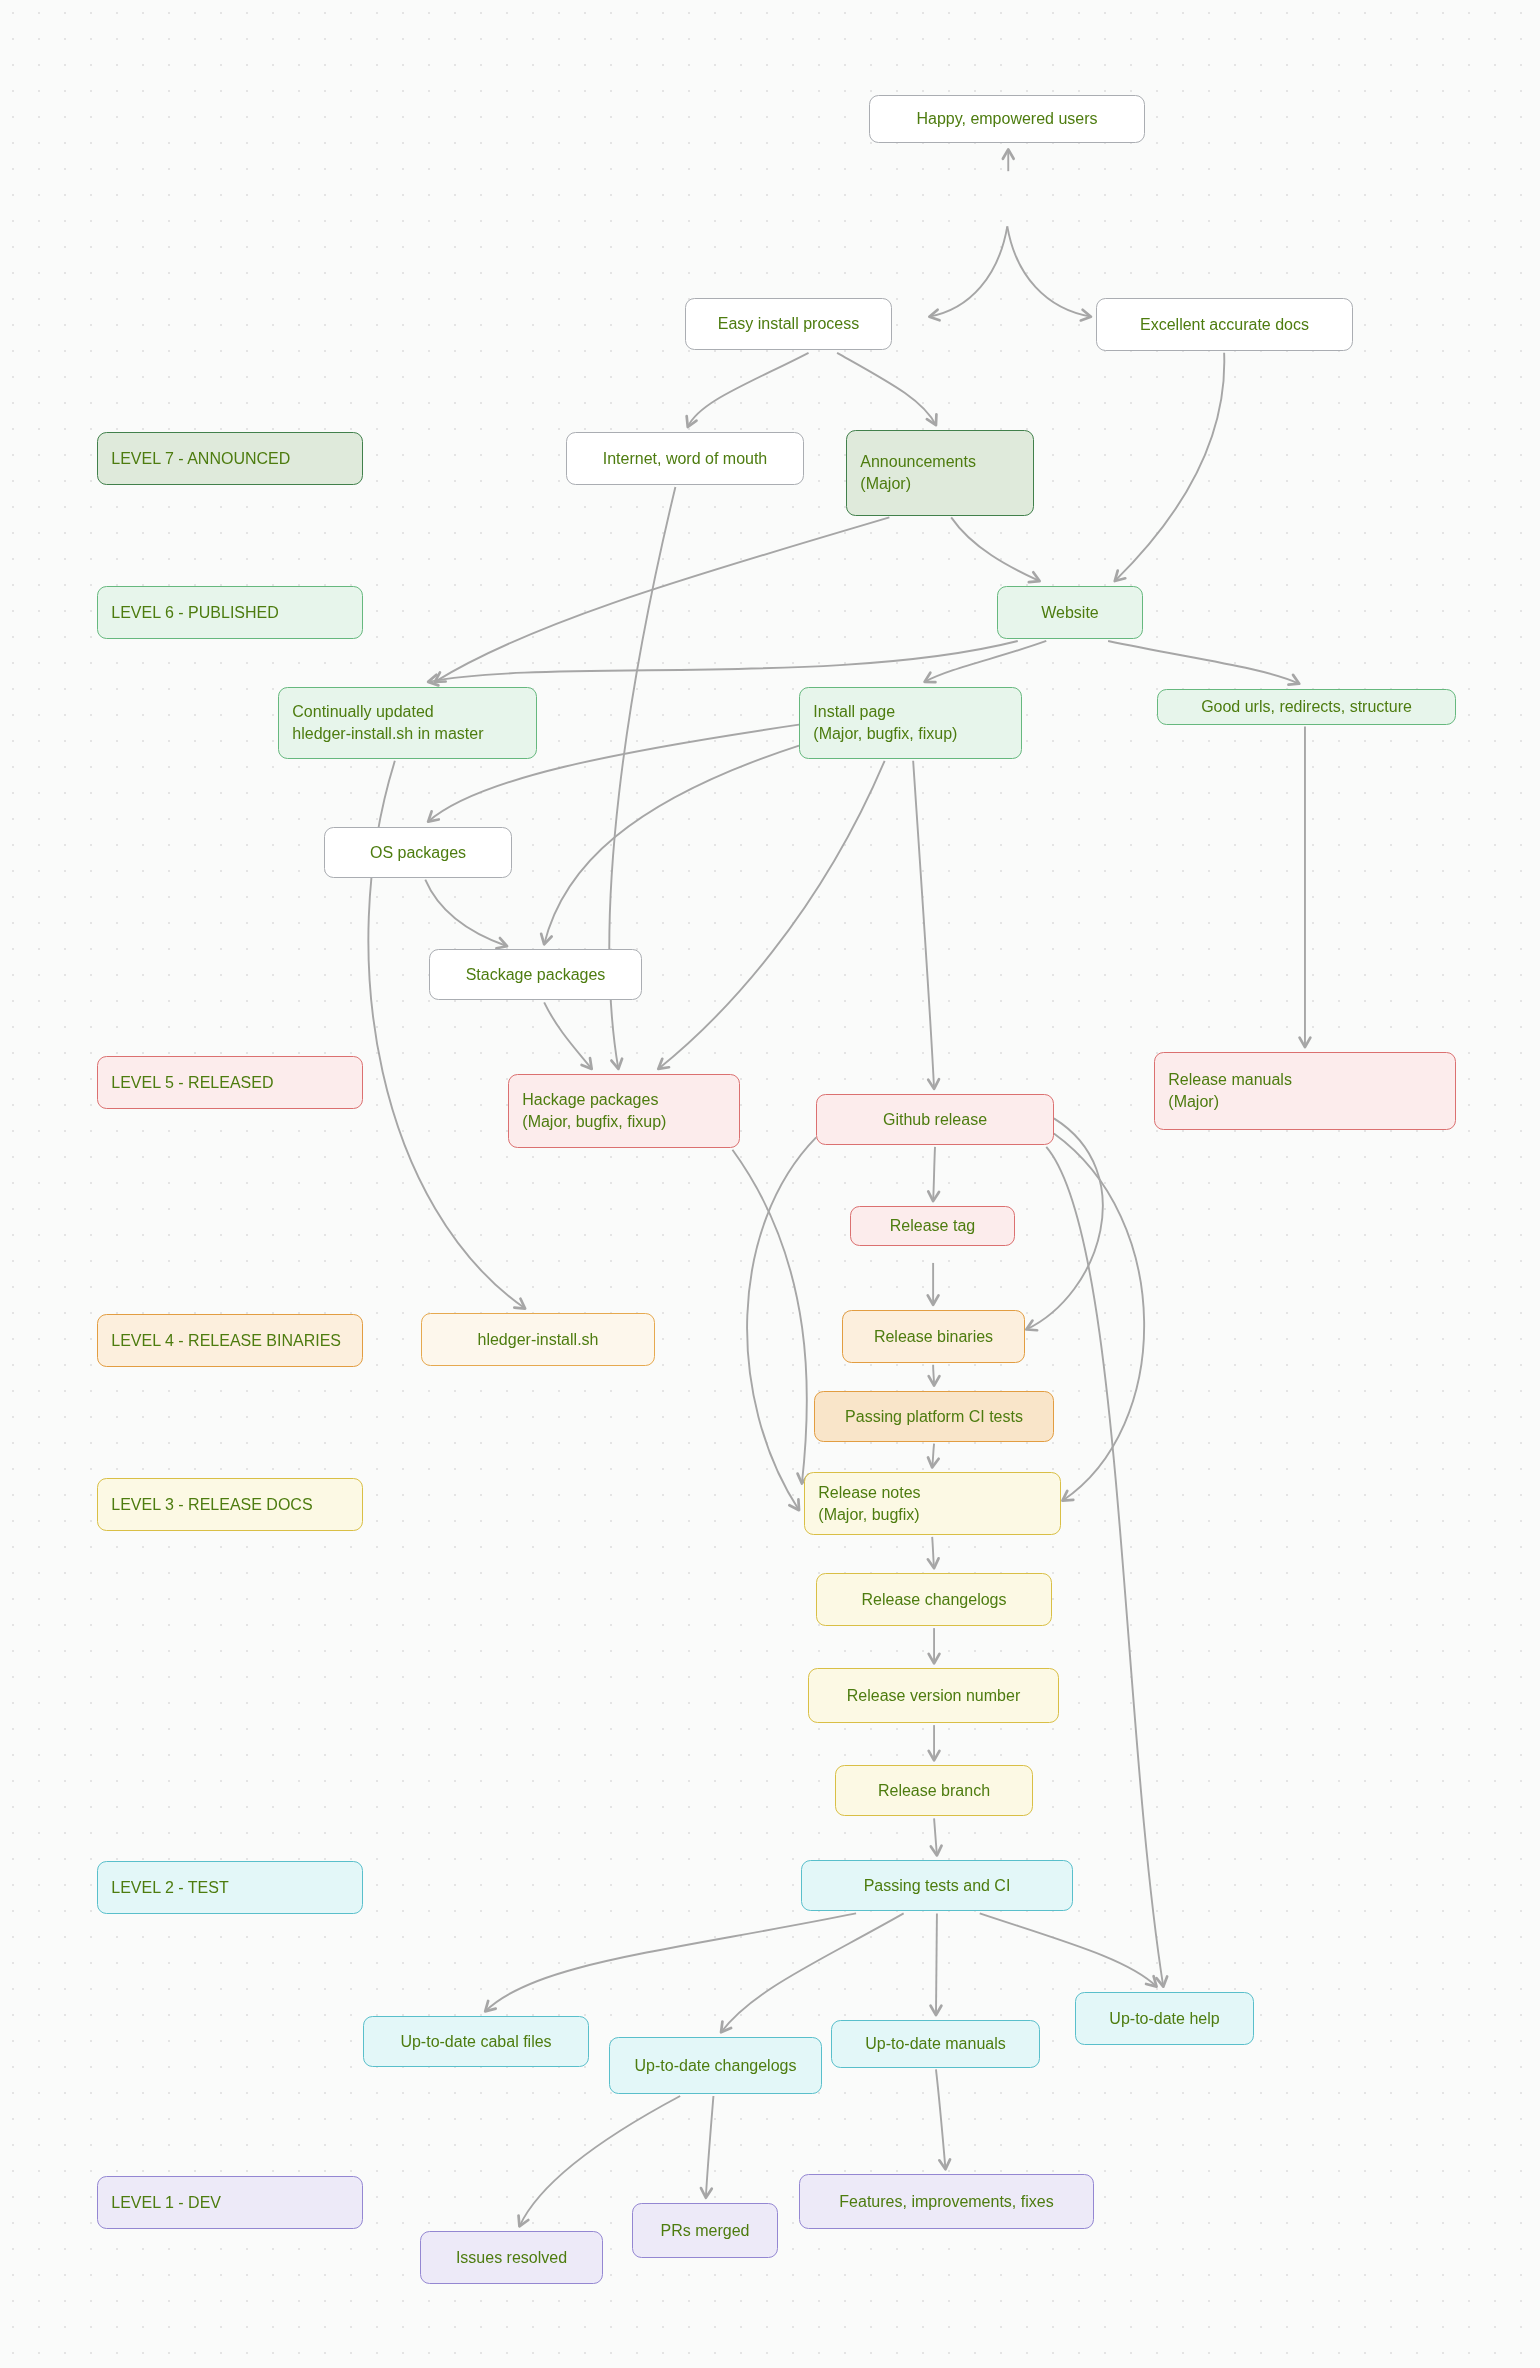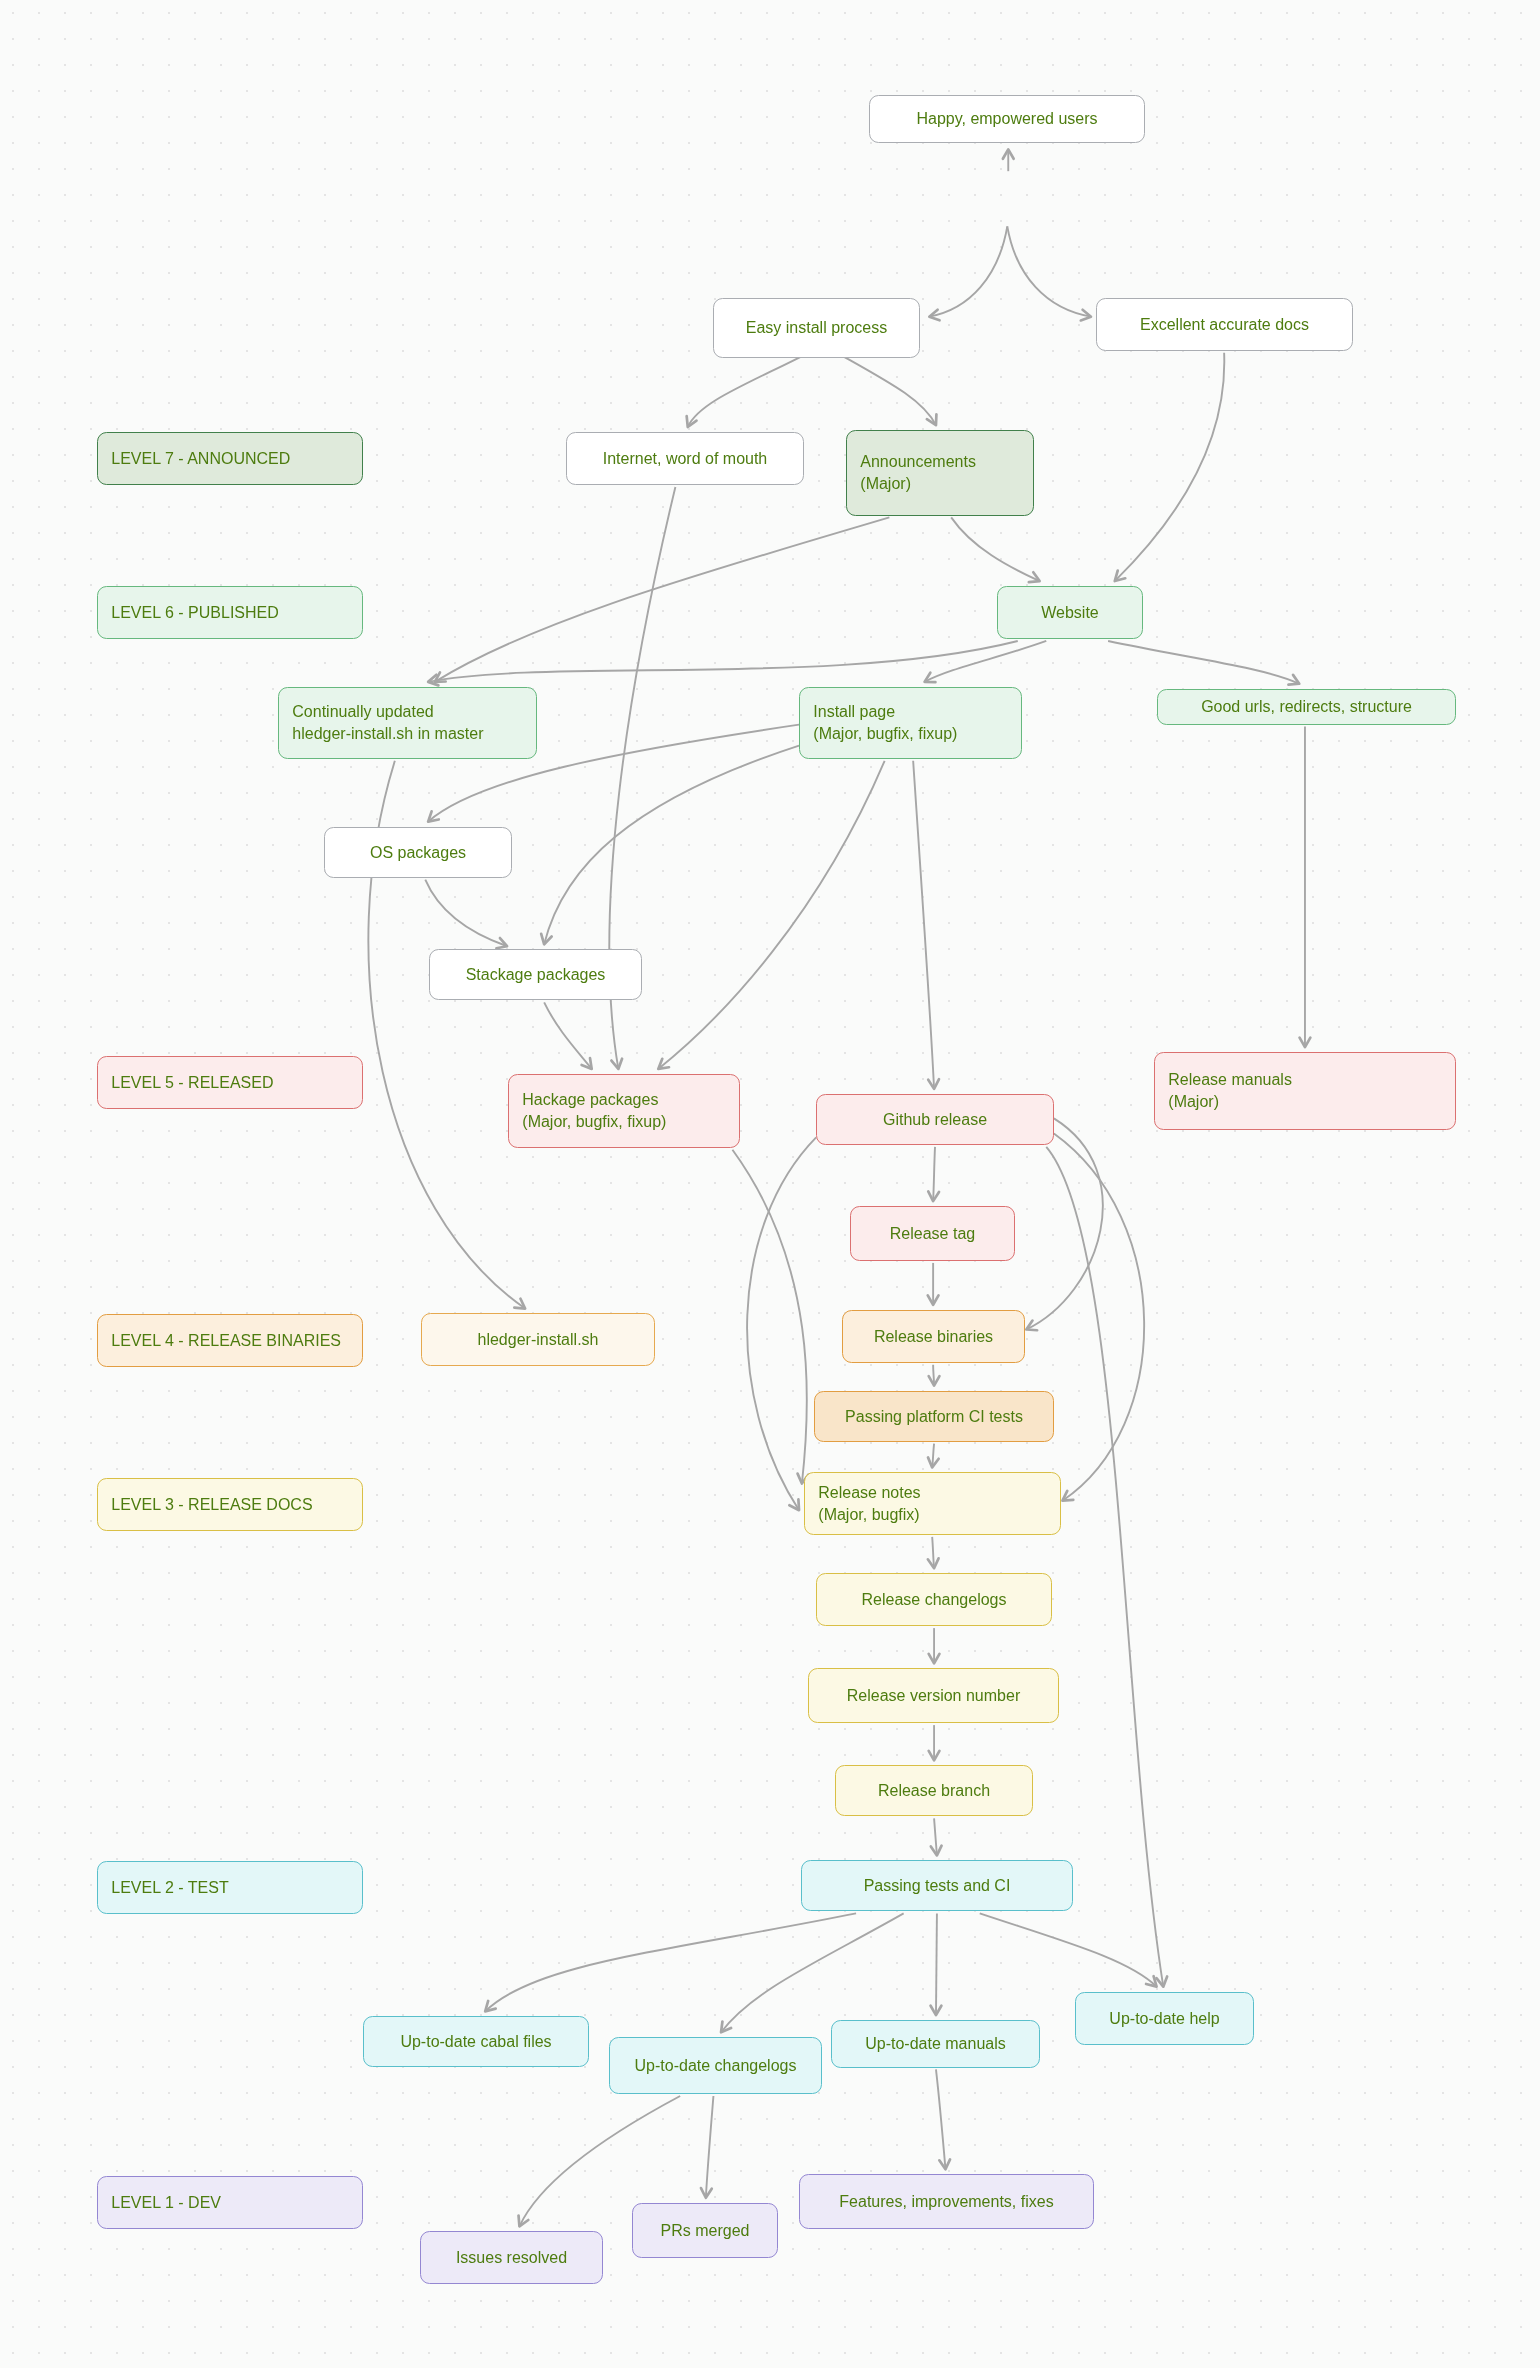--- a/index.html
+++ b/index.html
@@ -80,21 +80,21 @@
     <path class="edge" d="M 750 2204 C 747 2241 744 2276 742 2311"></path>
     <path class="edge" d="M 715 2204 C 625 2252 566 2298 546 2341"></path>
     <path class="edge" d="M 984 2176 C 988 2211 991 2246 994 2281"></path>
     <path class="edge" d="M 770 1209 C 858 1330 853 1470 843 1560"></path>
     <path class="edge" d="M 858 1196 C 766 1290 763 1470 840 1588"></path>
     <path class="edge" d="M 1108 1176 C 1198 1232 1158 1360 1079 1398"></path>
     <path class="edge" d="M 1108 1192 C 1233 1282 1233 1500 1117 1578"></path>
   </svg>
 
   <div class="node white" style="left:869px;top:95px;width:276px;height:48px">Happy, empowered users</div>
-  <div class="node white" style="left:713px;top:298px;width:207px;height:60px">Easy install process</div>
+  <div class="node white" style="left:685px;top:298px;width:207px;height:52px">Easy install process</div>
   <div class="node white" style="left:1096px;top:298px;width:257px;height:53px">Excellent accurate docs</div>
 
   <div class="node green-dark align-left label" style="left:97px;top:432px;width:266px;height:53px">LEVEL 7 - ANNOUNCED</div>
   <div class="node white" style="left:566px;top:432px;width:238px;height:53px">Internet, word of mouth</div>
   <div class="node green-dark align-left" style="left:846px;top:430px;width:188px;height:86px">Announcements
 (Major)</div>
 
   <div class="node green align-left label" style="left:97px;top:586px;width:266px;height:53px">LEVEL 6 - PUBLISHED</div>
   <div class="node green" style="left:997px;top:586px;width:146px;height:53px">Website</div>
 
@@ -106,21 +106,21 @@
 
   <div class="node white" style="left:324px;top:827px;width:188px;height:51px">OS packages</div>
   <div class="node white" style="left:429px;top:949px;width:213px;height:51px">Stackage packages</div>
 
   <div class="node red align-left label" style="left:97px;top:1056px;width:266px;height:53px">LEVEL 5 - RELEASED</div>
   <div class="node red align-left" style="left:508px;top:1074px;width:232px;height:74px">Hackage packages
 (Major, bugfix, fixup)</div>
   <div class="node red" style="left:816px;top:1094px;width:238px;height:51px">Github release</div>
   <div class="node red align-left" style="left:1154px;top:1052px;width:302px;height:78px">Release manuals
 (Major)</div>
-  <div class="node red" style="left:850px;top:1206px;width:165px;height:55px">Release tag</div>
+  <div class="node red" style="left:850px;top:1206px;width:165px;height:40px">Release tag</div>
 
   <div class="node orange align-left label" style="left:97px;top:1314px;width:266px;height:53px">LEVEL 4 - RELEASE BINARIES</div>
   <div class="node orange-light" style="left:421px;top:1313px;width:234px;height:53px">hledger-install.sh</div>
   <div class="node orange" style="left:842px;top:1310px;width:183px;height:53px">Release binaries</div>
   <div class="node orange-deep" style="left:814px;top:1391px;width:240px;height:51px">Passing platform CI tests</div>
 
   <div class="node yellow align-left label" style="left:97px;top:1478px;width:266px;height:53px">LEVEL 3 - RELEASE DOCS</div>
   <div class="node yellow align-left" style="left:804px;top:1472px;width:257px;height:63px">Release notes
 (Major, bugfix)</div>
   <div class="node yellow" style="left:816px;top:1573px;width:236px;height:53px">Release changelogs</div>

